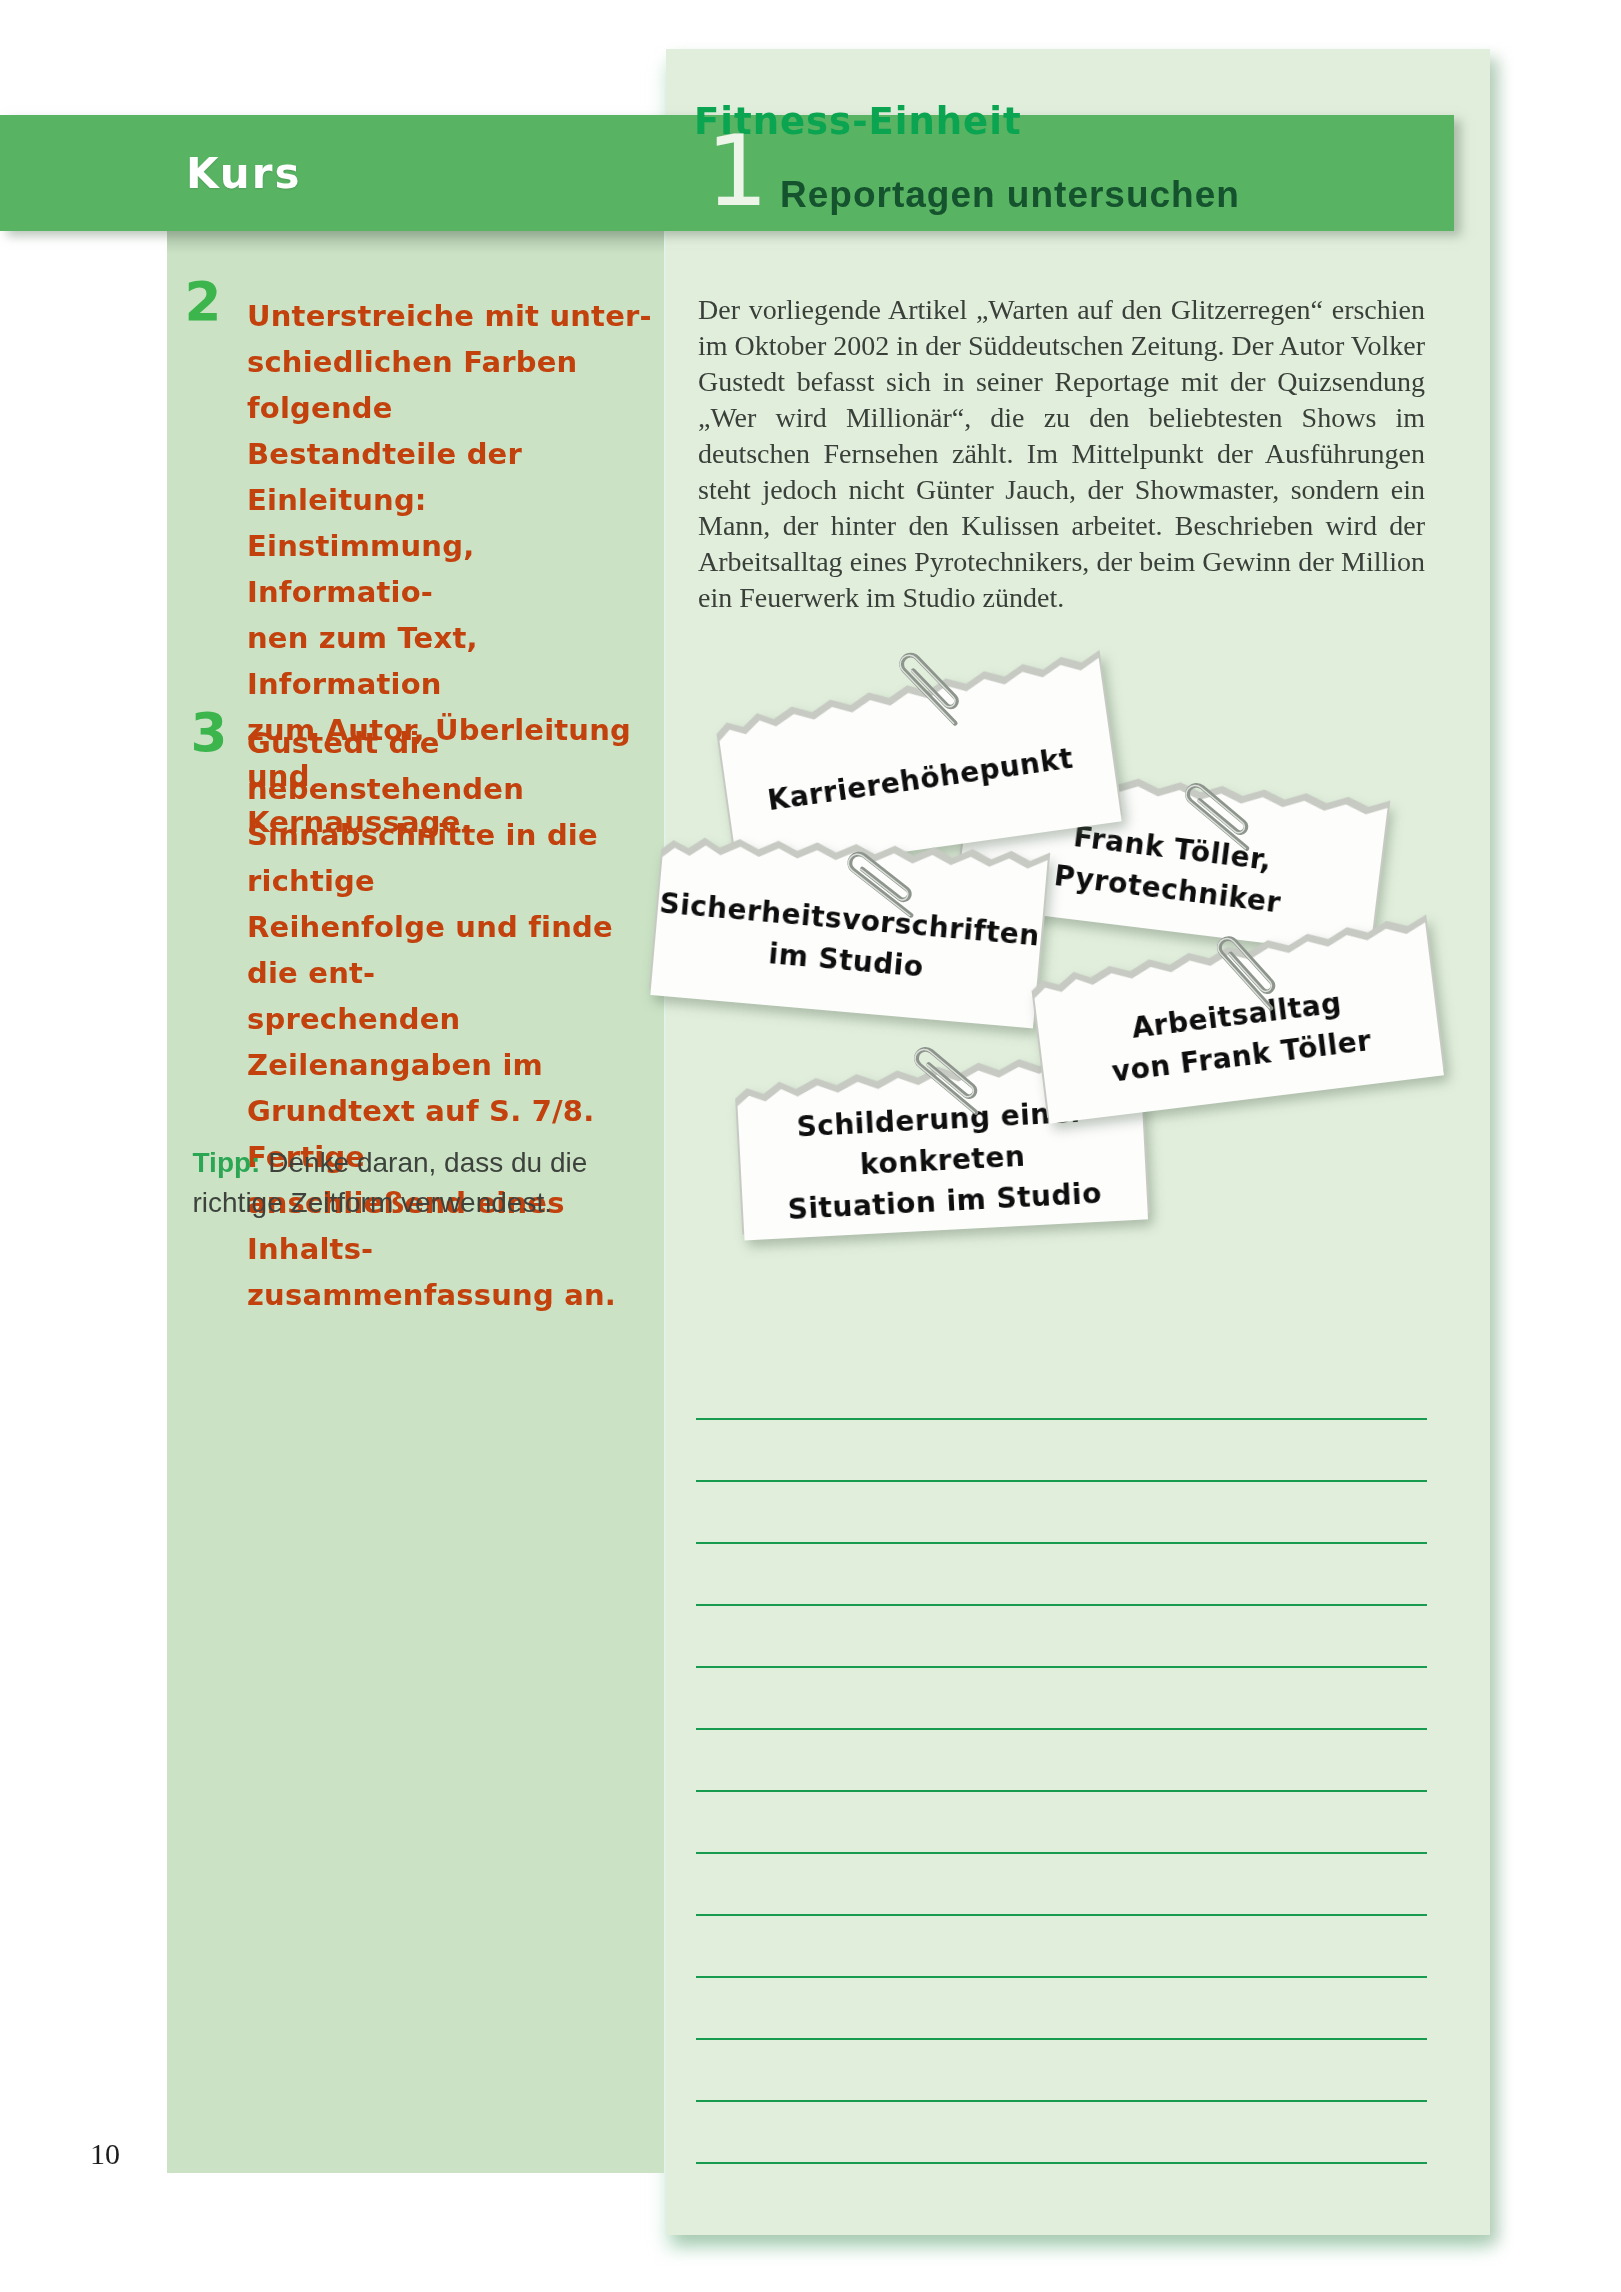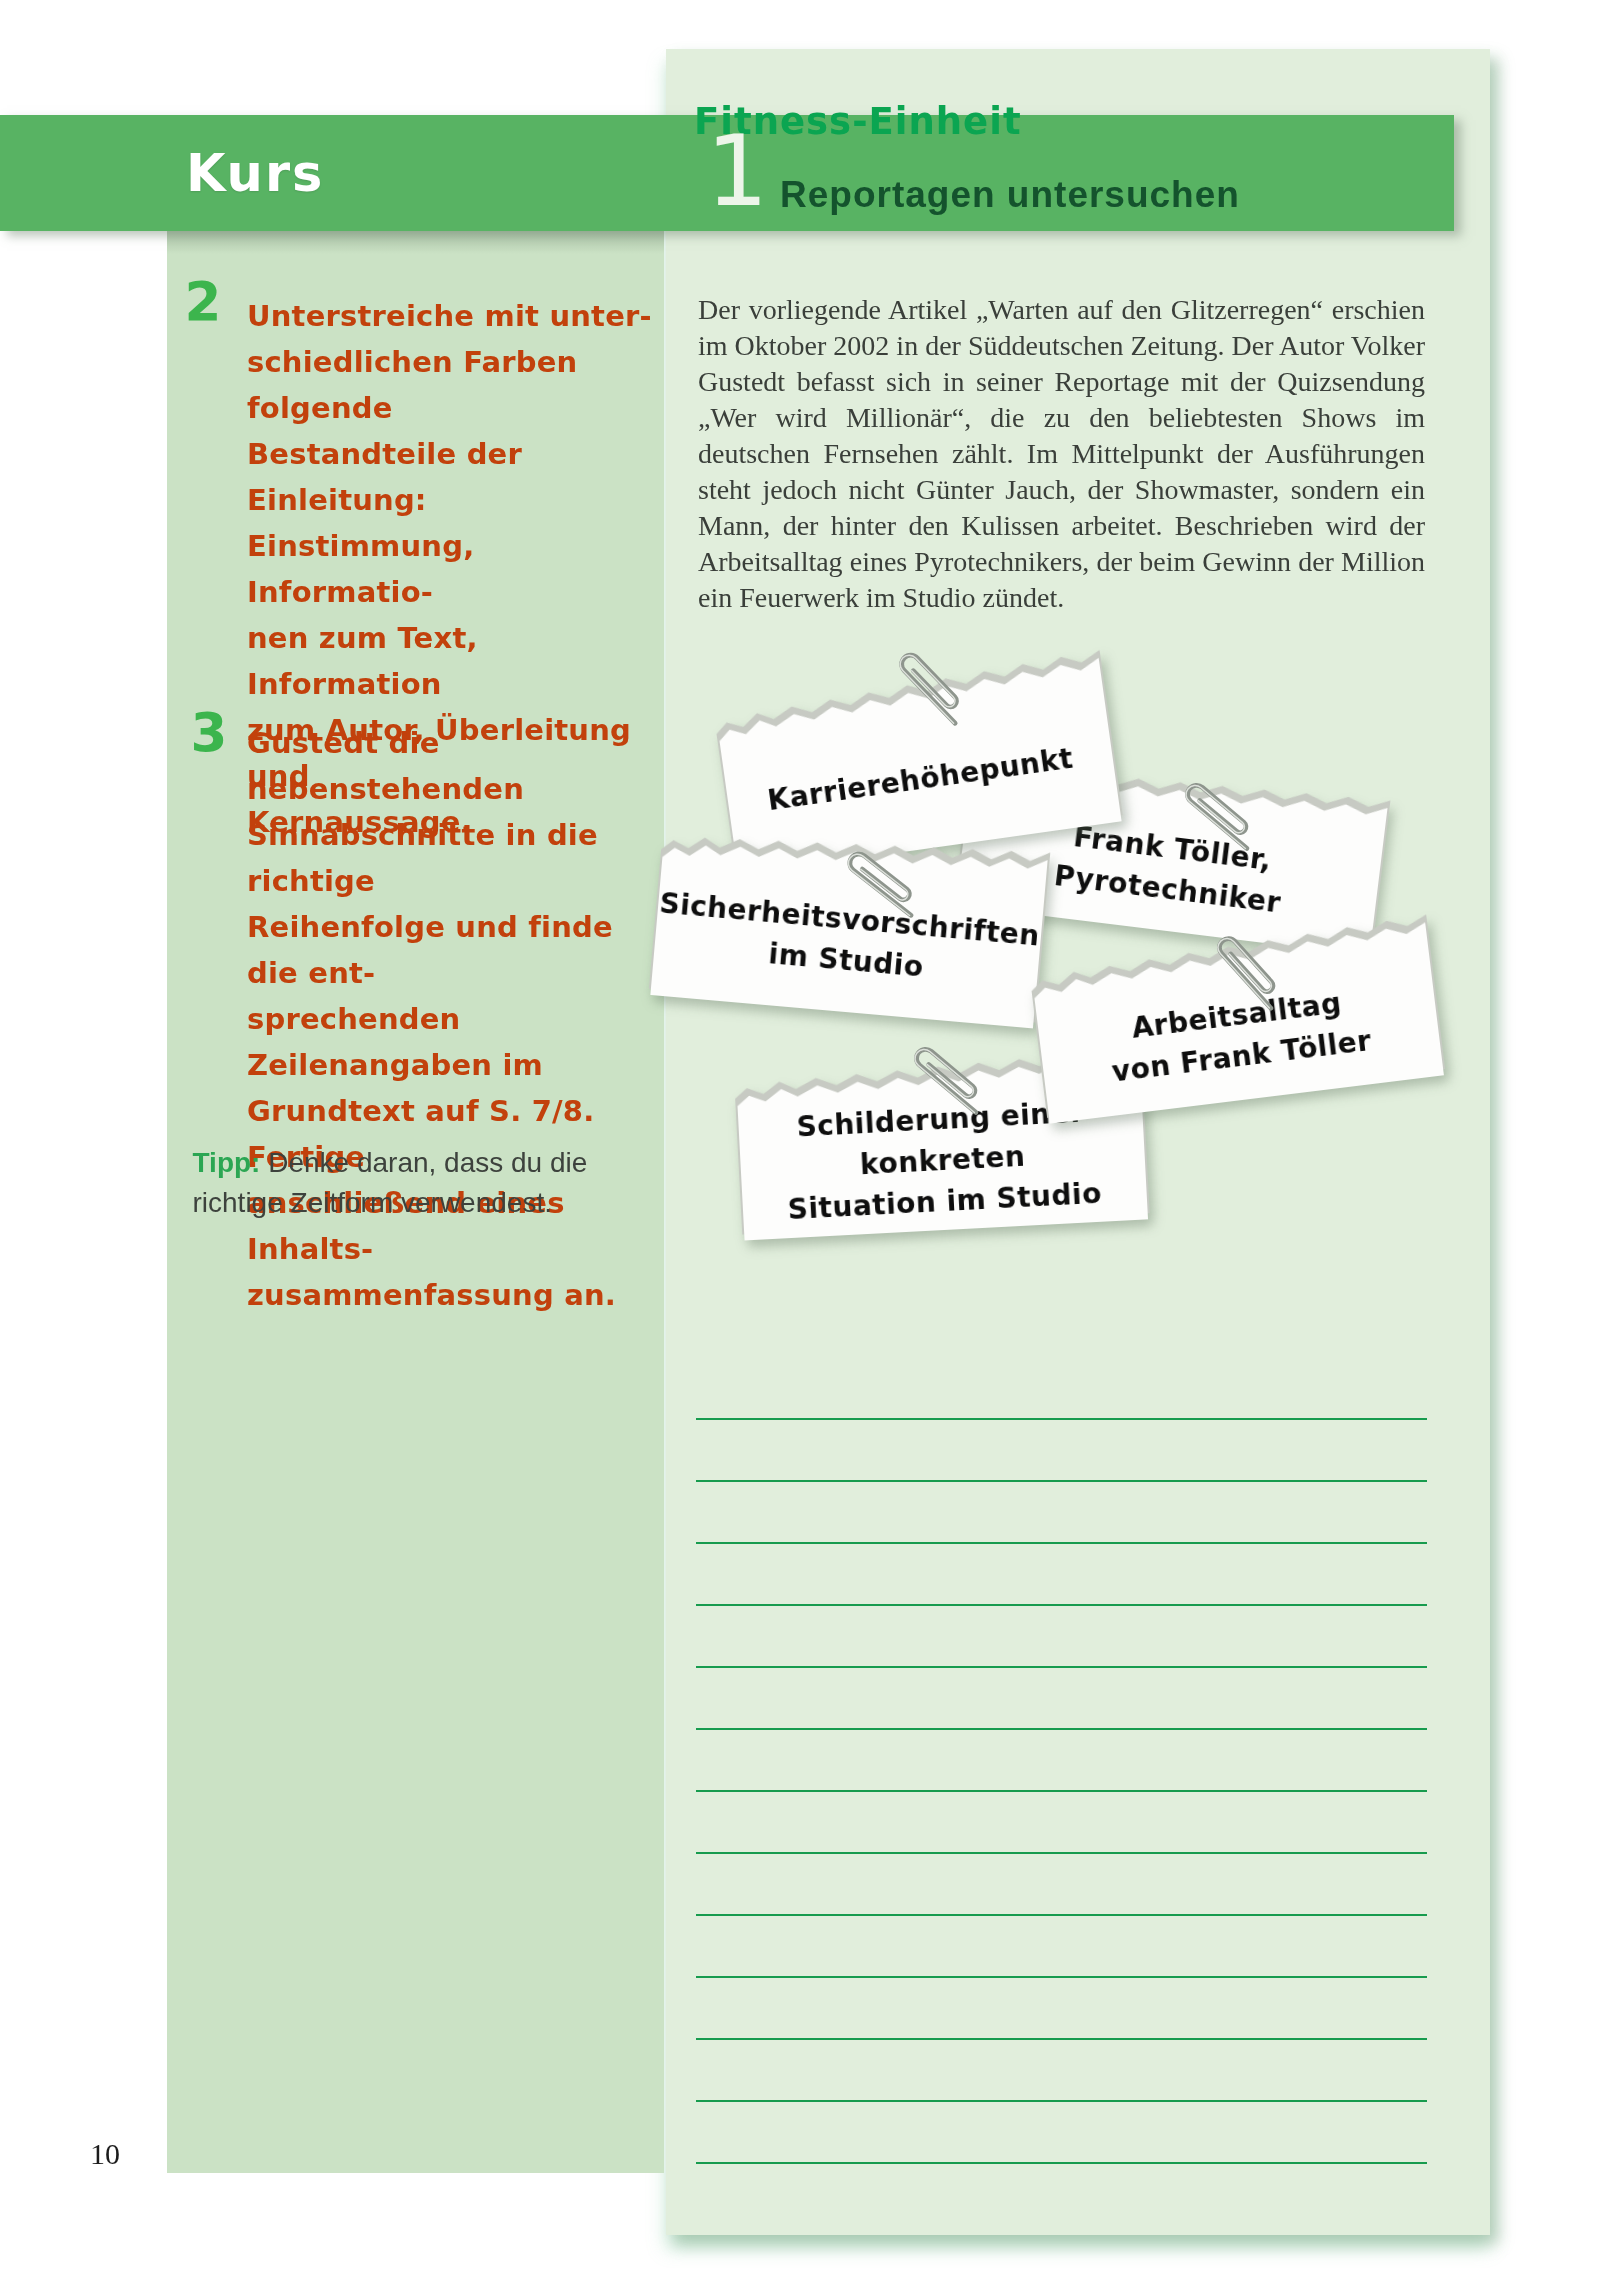--- a/index.html
+++ b/index.html
@@ -17,21 +17,21 @@
         font-family:"Liberation Sans",sans-serif;}
 
   
   .panel{position:absolute;left:666px;top:49px;width:824px;height:2186px;background:var(--panel);
          box-shadow:8.8px 8.8px 13.7px rgba(125,165,130,.45), 0 13.7px 17.6px rgba(110,195,145,.35);}
 
   
   .band{position:absolute;left:0;top:115px;width:1454px;height:116px;background:var(--band);
         box-shadow:6.9px 4.9px 9.8px rgba(120,140,120,.5);z-index:5;}
   .kurs{position:absolute;left:186px;top:0;height:116px;display:flex;align-items:center;
-        color:#ffffff;font-family:"DejaVu Sans",sans-serif;font-weight:700;font-size:51px;
+        color:#ffffff;font-family:"DejaVu Sans",sans-serif;font-weight:700;font-size:42px;
         letter-spacing:2px;text-shadow:0 1px 2px rgba(0,0,0,.12);}
   .kicker{position:absolute;left:694px;top:67px;z-index:6;color:var(--accent);
           font-family:"DejaVu Sans",sans-serif;font-weight:700;font-size:37px;letter-spacing:1px;margin-top:33px;}
   .unit-num{position:absolute;left:706px;top:122px;z-index:6;color:#edf5e9;
             font-family:"DejaVu Sans",sans-serif;font-weight:400;font-size:98px;line-height:1;}
   .unit-title{position:absolute;left:780px;top:174px;z-index:6;color:#14532d;
               font-family:Liberation Sans, sans-serif;font-weight:700;font-size:37px;letter-spacing:1px;}
 
   
   .sidebar{position:absolute;left:167px;top:230px;width:497px;height:1943px;background:var(--sidebar);}

